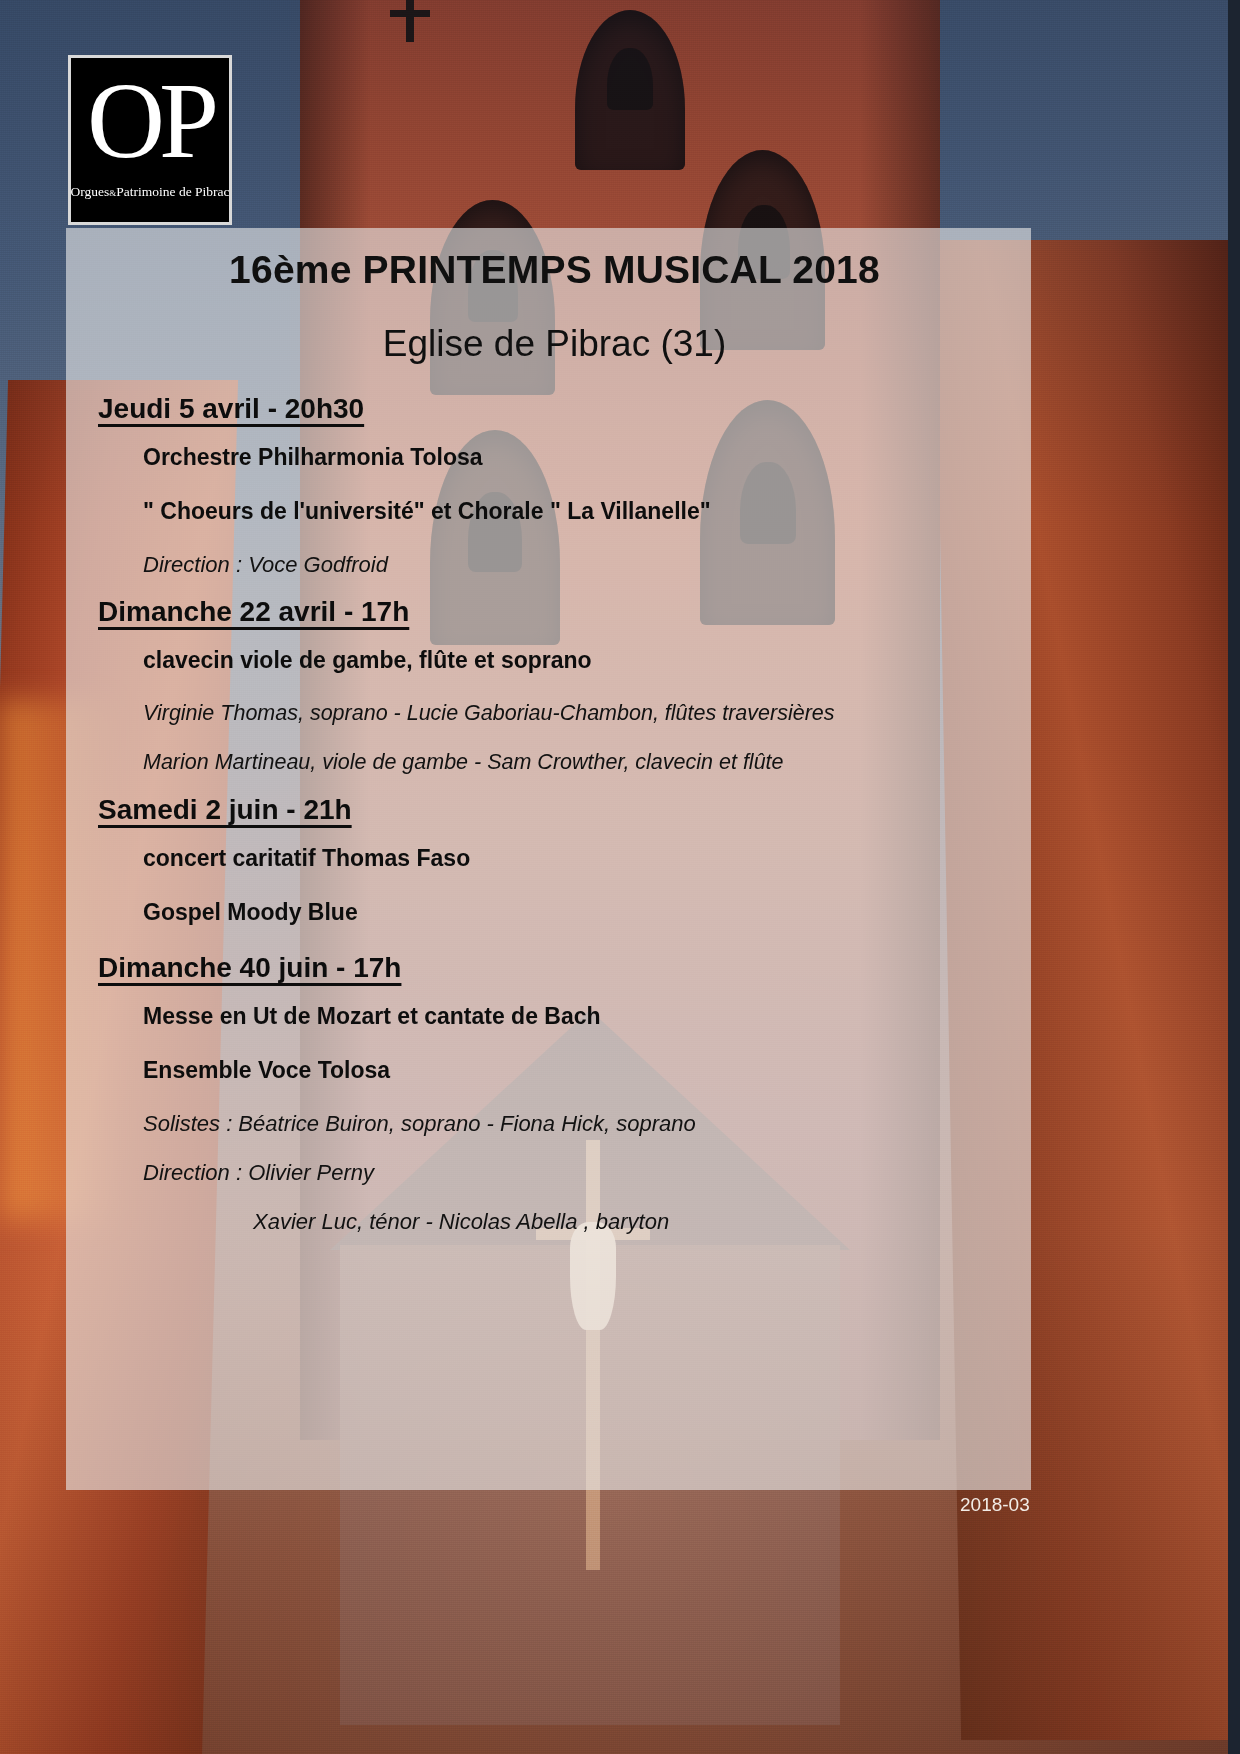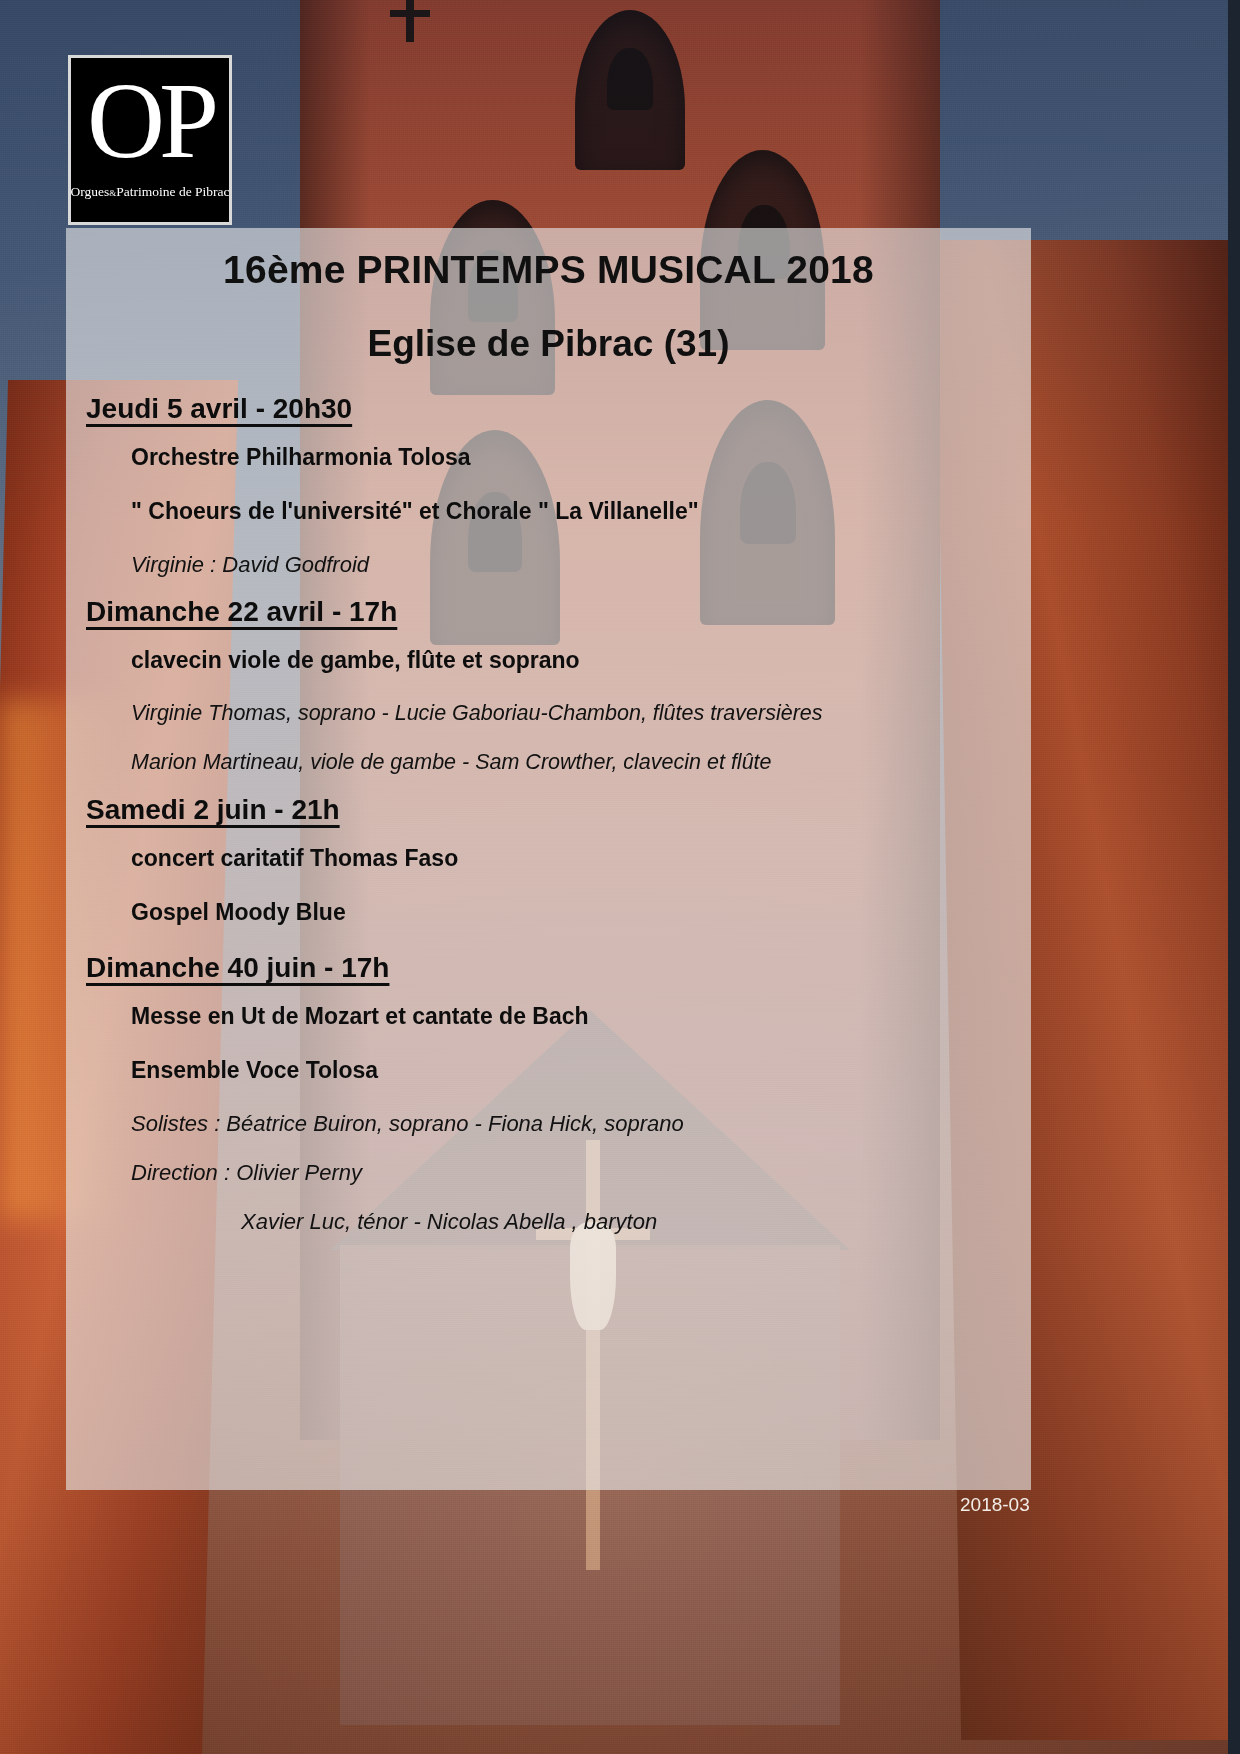--- a/index.html
+++ b/index.html
@@ -235,20 +235,21 @@
 
   
   .panel {
     position: absolute;
     left: 66px;
     top: 228px;
     width: 965px;
     height: 1262px;
     background: rgba(233, 232, 232, 0.62);
     box-sizing: border-box;
+    padding-left: 12px;
   }
   .panel-inner {
     position: relative;
     width: 100%;
     height: 100%;
   }
 
   .title-1 {
     position: absolute;
     left: 0; right: 0;
@@ -258,21 +259,21 @@
     font-weight: bold;
     color: #101010;
     letter-spacing: .2px;
   }
   .title-2 {
     position: absolute;
     left: 0; right: 0;
     top: 95px;
     text-align: center;
     font-size: 37px;
-    font-weight: bold;
+    font-weight: normal;
     color: #101010;
   }
 
   .events {
     position: absolute;
     left: 10px;
     right: 10px;
     top: 165px;
   }
   .event { margin-bottom: 4px; }
@@ -390,21 +391,21 @@
       <div class="title-1">16ème PRINTEMPS MUSICAL 2018</div>
       <div class="title-2">Eglise de Pibrac (31)</div>
 
       <div class="events">
 
         <div class="event ev1">
           <div class="event-head">Jeudi 5 avril -  20h30</div>
           <div class="event-lines">
             <div class="line-bold">Orchestre Philharmonia Tolosa</div>
             <div class="line-bold">" Choeurs de l'université" et Chorale " La Villanelle"</div>
-            <div class="line-italic sp-sm">Virginie : David Godfroid</div>
+            <div class="line-italic sp-sm">Direction : Voce Godfroid</div>
           </div>
         </div>
 
         <div class="event ev2">
           <div class="event-head">Dimanche 22 avril -  17h</div>
           <div class="event-lines">
             <div class="line-bold">clavecin viole de gambe, flûte et soprano</div>
             <div class="line-italic small">Virginie Thomas, soprano - Lucie Gaboriau-Chambon, flûtes traversières</div>
             <div class="line-italic small sp-sm"> Marion Martineau, viole de gambe - Sam Crowther, clavecin et flûte</div>
           </div>

